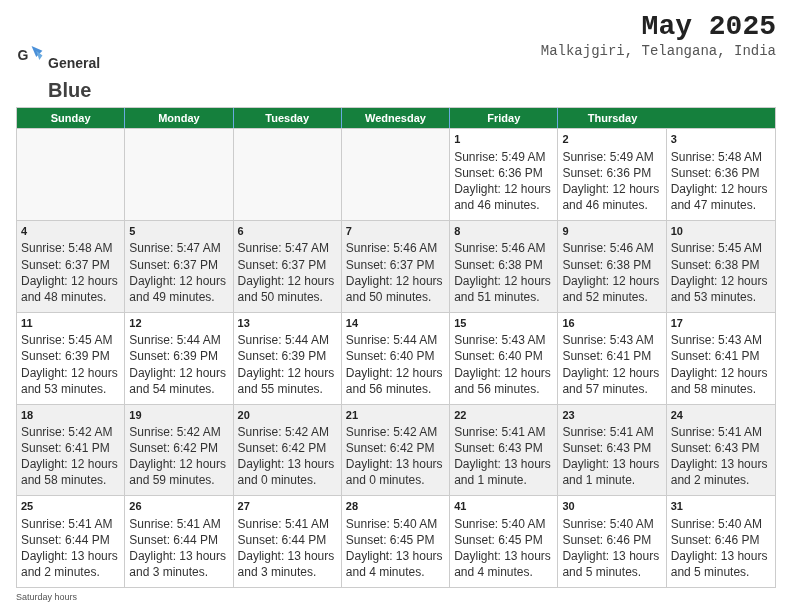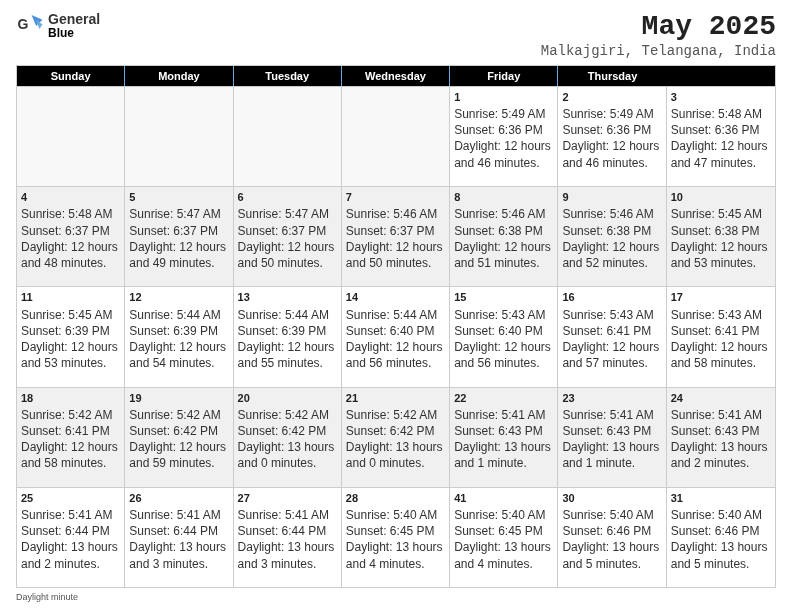--- a/index.html
+++ b/index.html
@@ -48,21 +48,21 @@
     }
     .calendar {
       flex: 1;
       display: flex;
       flex-direction: column;
       border: 1px solid #ccc;
     }
     .cal-header {
       display: grid;
       grid-template-columns: repeat(7, 1fr);
-      background: #000000;
+      background: #15803d;
     }
     .cal-header-cell {
       color: #fff;
       font-size: 11px;
       font-weight: bold;
       text-align: center;
       padding: 4px 2px;
       border-right: 1px solid #6aaae0;
     }
     .cal-header-cell:last-child { border-right: none; }
@@ -116,22 +116,22 @@
     <div class="logo">
       <svg class="logo-icon" viewBox="0 0 36 36">
         <rect x="0" y="0" width="36" height="36" fill="white"></rect>
 
         <text x="2" y="22" font-size="18" font-weight="bold" fill="#333" font-family="Arial">G</text>
 
         <polygon points="20,4 34,10 26,18" fill="#4a90d9"></polygon>
         <polygon points="26,10 34,16 30,22" fill="#6aaae0"></polygon>
       </svg>
       <div>
-        <div style="font-size:14px;font-weight:bold;color:#333;line-height:1.1;">General</div>
-        <div style="font-size:12px;font-weight:bold;color:#000000;line-height:1.1;">Blue</div>
+        <div style="font-size:14px;font-weight:bold;color:#333;line-height:1.1;margin-top:44px;">General</div>
+        <div style="font-size:20px;font-weight:bold;color:#404040;line-height:1.1;margin-top:8px;">Blue</div>
       </div>
     </div>
     <div class="title-block">
       <div class="month-title">May 2025</div>
       <div class="subtitle">Malkajgiri, Telangana, India</div>
     </div>
   </div>
 
   <div class="calendar">
     <div class="cal-header">
@@ -370,14 +370,14 @@
             <span class="day-num">31</span>
             <div class="cell-text" style="white-space: pre-line;">Sunrise: 5:40 AM
 Sunset: 6:46 PM
 Daylight: 13 hours
 and 5 minutes.</div>
           </div>
         </div>
       </div>
   </div>
 
-  <div class="footer-note">Daylight minute</div>
+  <div class="footer-note">Saturday hours</div>
 </div>
 
 </body></html>

